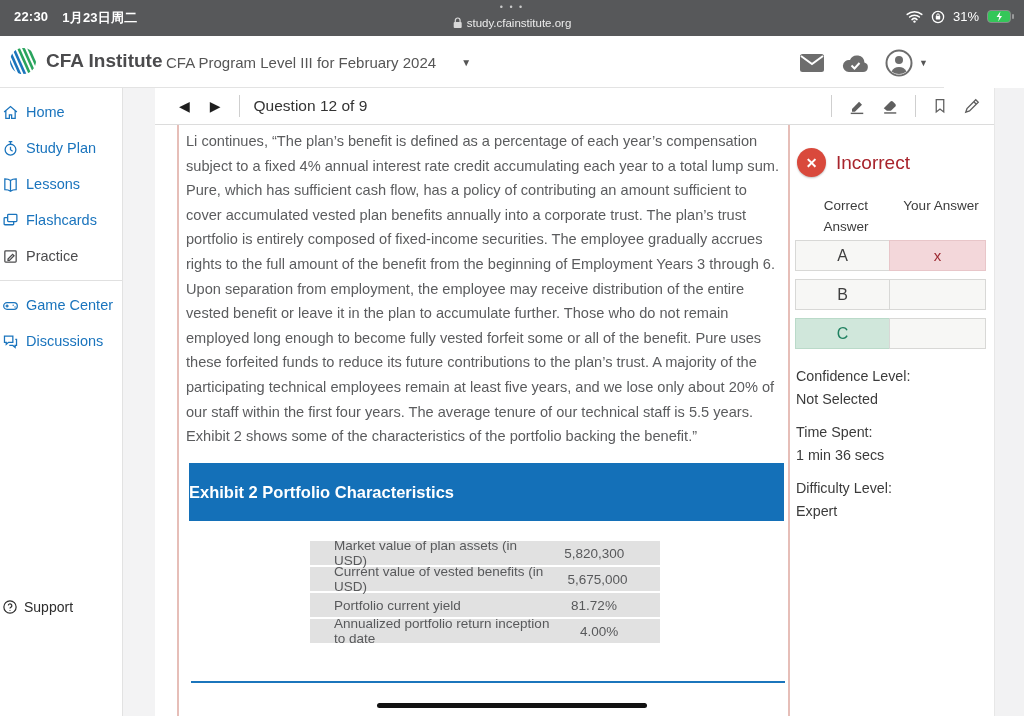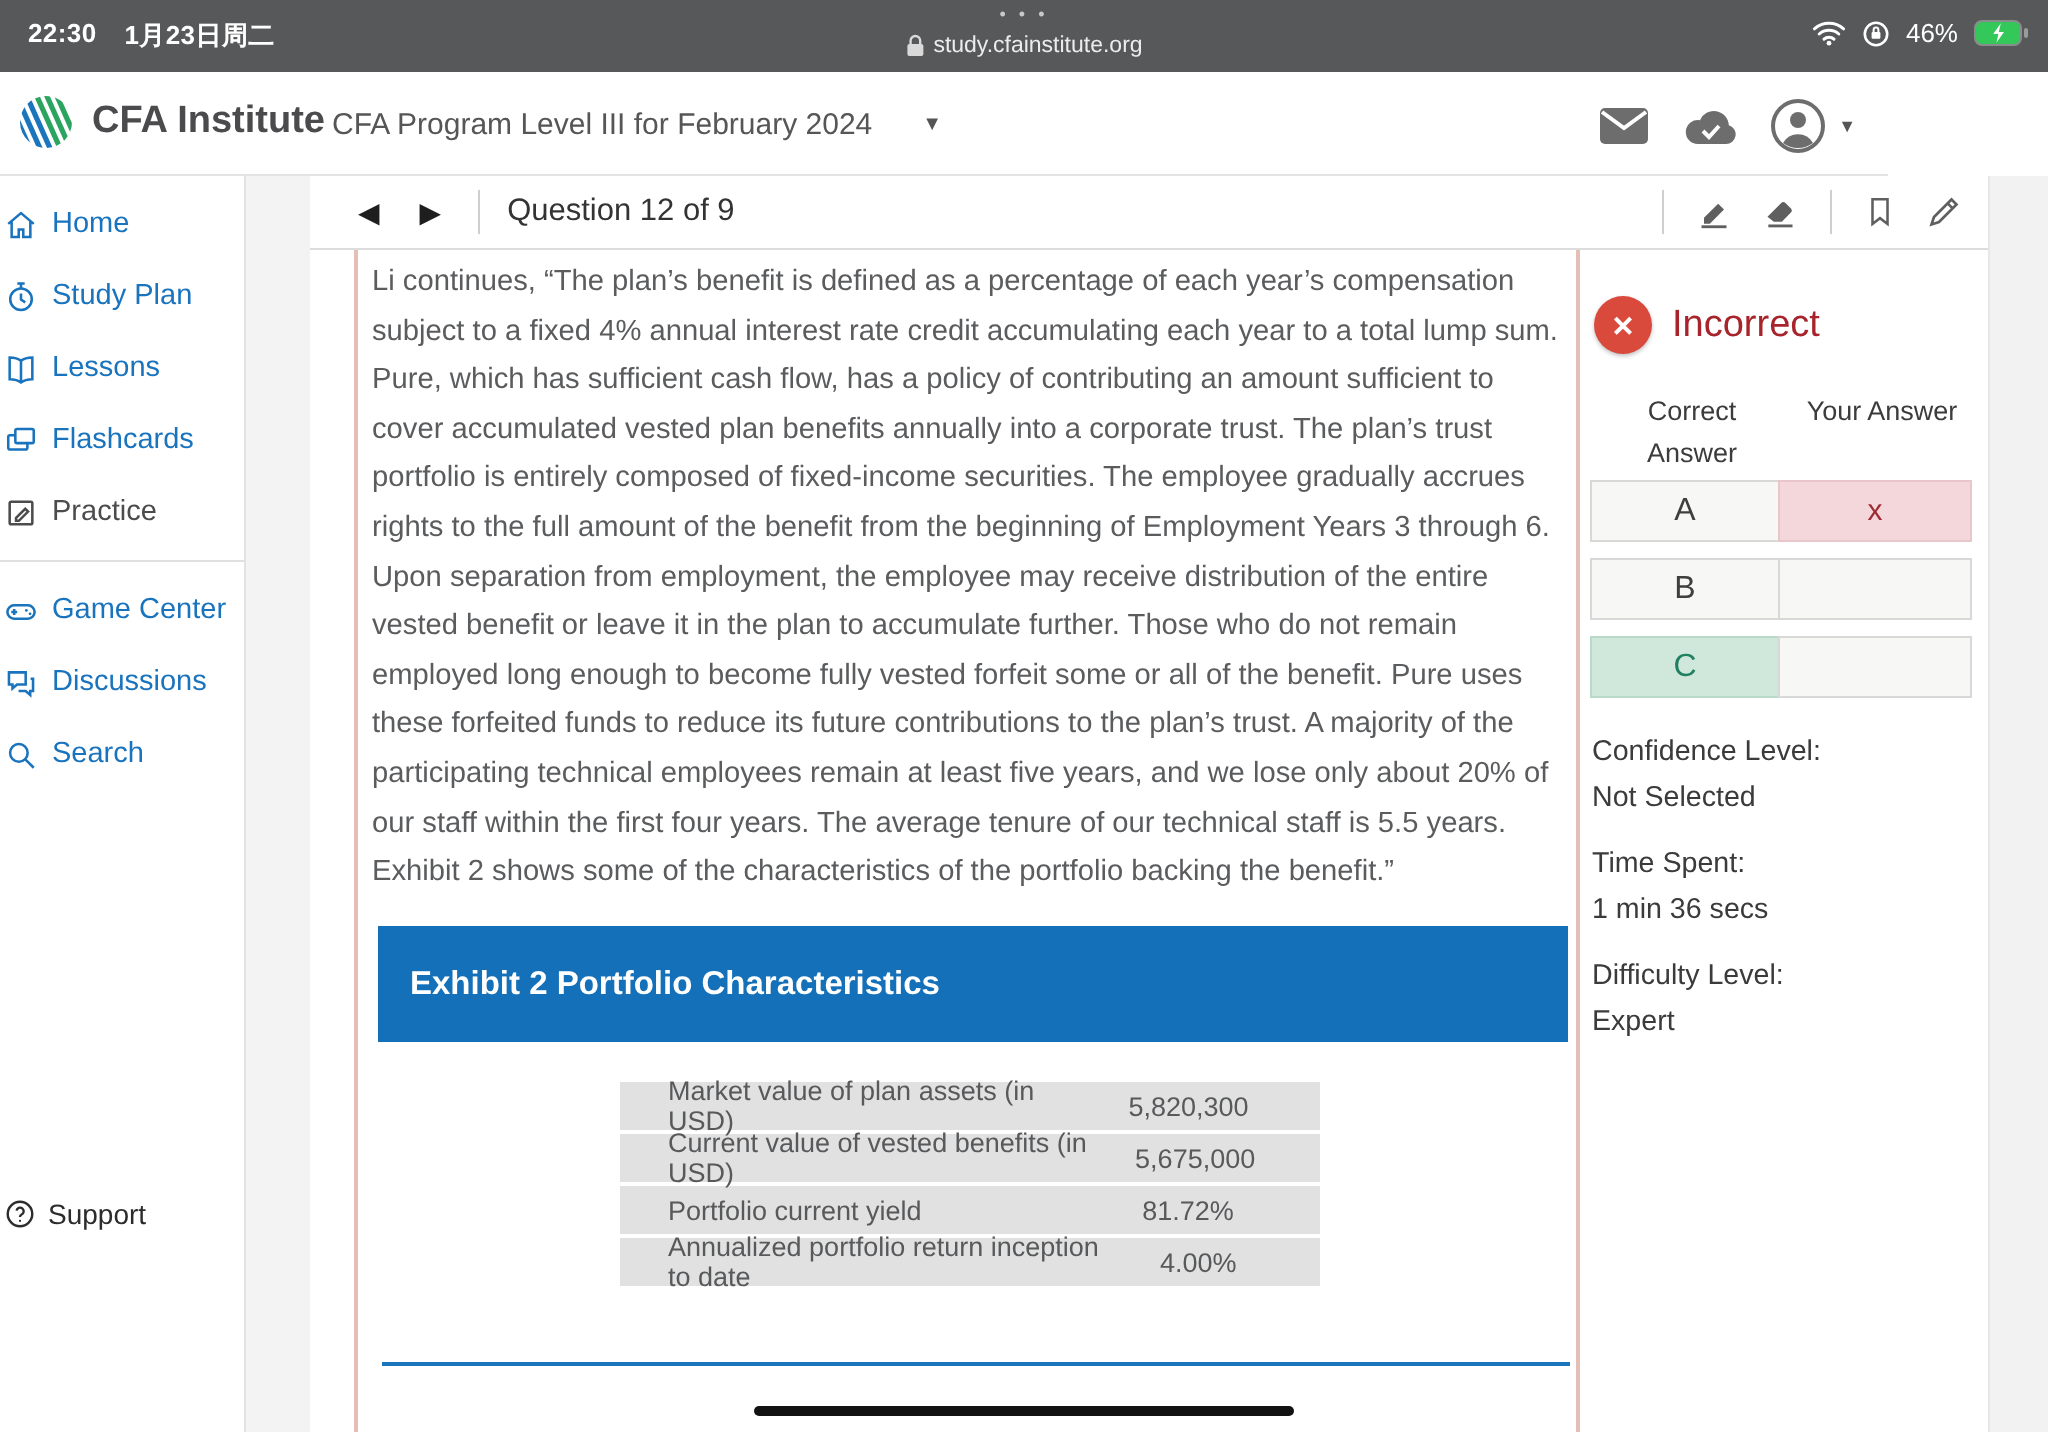--- a/index.html
+++ b/index.html
@@ -43,21 +43,21 @@
   .qt-title { font-size:15.5px; color:#333; margin-left:6px; }
   .qt-right { position:absolute; right:12px; top:0; height:36px; display:flex; align-items:center; gap:13px; color:#5f5f5f; }
   .qt-right .qt-sep { margin:0 2px; }
   .tool-btn { cursor:pointer; display:flex; align-items:center; }
 
   
   .question-panel { position:absolute; left:177px; top:125px; width:613px; height:591px; background:#fff;
                     border-left:2px solid #e6beb8; border-right:2px solid #e6beb8; }
   .q-text { position:absolute; left:7px; top:4px; width:597px; font-size:14.6px; color:#5b5c5e; line-height:24.6px; }
   .exhibit-header { position:absolute; left:10px; top:338px; width:595px; height:58px; background:#1470b8; color:#fff;
-                    display:flex; align-items:center; padding-left:16px; font-weight:bold; font-size:16.5px; }
+                    display:flex; align-items:center; font-weight:bold; font-size:16.5px; }
   .exhibit-table { position:absolute; left:131px; top:416px; width:350px; }
   .ex-row { display:flex; justify-content:space-between; align-items:center; background:#e1e1e1; height:24px; margin-bottom:2px;
             padding:0 24px; font-size:13.5px; color:#58595b; }
   .ex-row .ex-val { width:84px; text-align:center; }
   .blue-rule { position:absolute; left:12px; width:594px; top:556px; border-top:2px solid #1b75bc; }
 
   
   .results-panel { position:absolute; left:792px; top:125px; width:202px; height:591px; background:#fff; }
   .status-row { position:absolute; left:5px; top:23px; display:flex; align-items:center; gap:10px; }
   .x-circle { width:29px; height:29px; border-radius:50%; background:#d9493c; color:#fff; display:flex; align-items:center;
@@ -108,21 +108,21 @@
             <circle cx="8.5" cy="11.6" r="1.2" fill="#fff"></circle>
           </svg>
       </span>
       <span class="icon">
         <svg width="14" height="14" viewBox="0 0 14 14">
             <circle cx="7" cy="7" r="5.6" fill="none" stroke="#fff" stroke-width="1.3"></circle>
             <rect x="4.8" y="6" width="4.4" height="3.4" rx="0.6" fill="#fff"></rect>
             <path d="M5.8 6V5a1.2 1.2 0 0 1 2.4 0v1" fill="none" stroke="#fff" stroke-width="1"></path>
           </svg>
       </span>
-      <span>46%</span>
+      <span>31%</span>
       <span class="icon">
         <svg width="27" height="13" viewBox="0 0 27 13">
             <rect x="0.5" y="0.5" width="23" height="12" rx="3.5" fill="#34c759" stroke="#8a8b8c"></rect>
             <rect x="25" y="4" width="2" height="5" rx="1" fill="#9a9b9c"></rect>
             <path d="M13.4 1.6 9.6 7h2.6l-1 4.4L15 6h-2.6z" fill="#fff"></path>
           </svg>
       </span>
     </div>
   </div>
 
@@ -235,29 +235,20 @@
         <span>Game Center</span>
       </div>
       <div class="nav-item">
         <span class="icon">
           <svg width="17" height="17" viewBox="0 0 24 24" fill="none" stroke="currentColor" stroke-width="1.8">
               <path d="M3.5 4.5h11.8v8.6H9.2l-3.2 2.8v-2.8H3.5zM18.8 9h1.7v8.6h-2v2.8l-3.2-2.8h-5"></path>
             </svg>
         </span>
         <span>Discussions</span>
       </div>
-      <div class="nav-item">
-        <span class="icon">
-          <svg width="17" height="17" viewBox="0 0 24 24" fill="none" stroke="currentColor" stroke-width="1.8">
-              <circle cx="10.5" cy="10.5" r="6.2"></circle>
-              <path d="M15.2 15.2 21 21"></path>
-            </svg>
-        </span>
-        <span>Search</span>
-      </div>
     </div>
   </nav>
   <div class="gutter"></div>
 
   <div class="support-row">
     <span class="icon">
       <svg width="16" height="16" viewBox="0 0 24 24" fill="none" stroke="#2c2c2c" stroke-width="1.8">
           <circle cx="12" cy="12" r="9.2"></circle>
           <path d="M9.4 9.5a2.7 2.7 0 1 1 3.8 2.9c-.8.4-1.2.9-1.2 1.9"></path>
           <circle cx="12" cy="17.2" r="0.8" fill="#2c2c2c" stroke="none"></circle>

